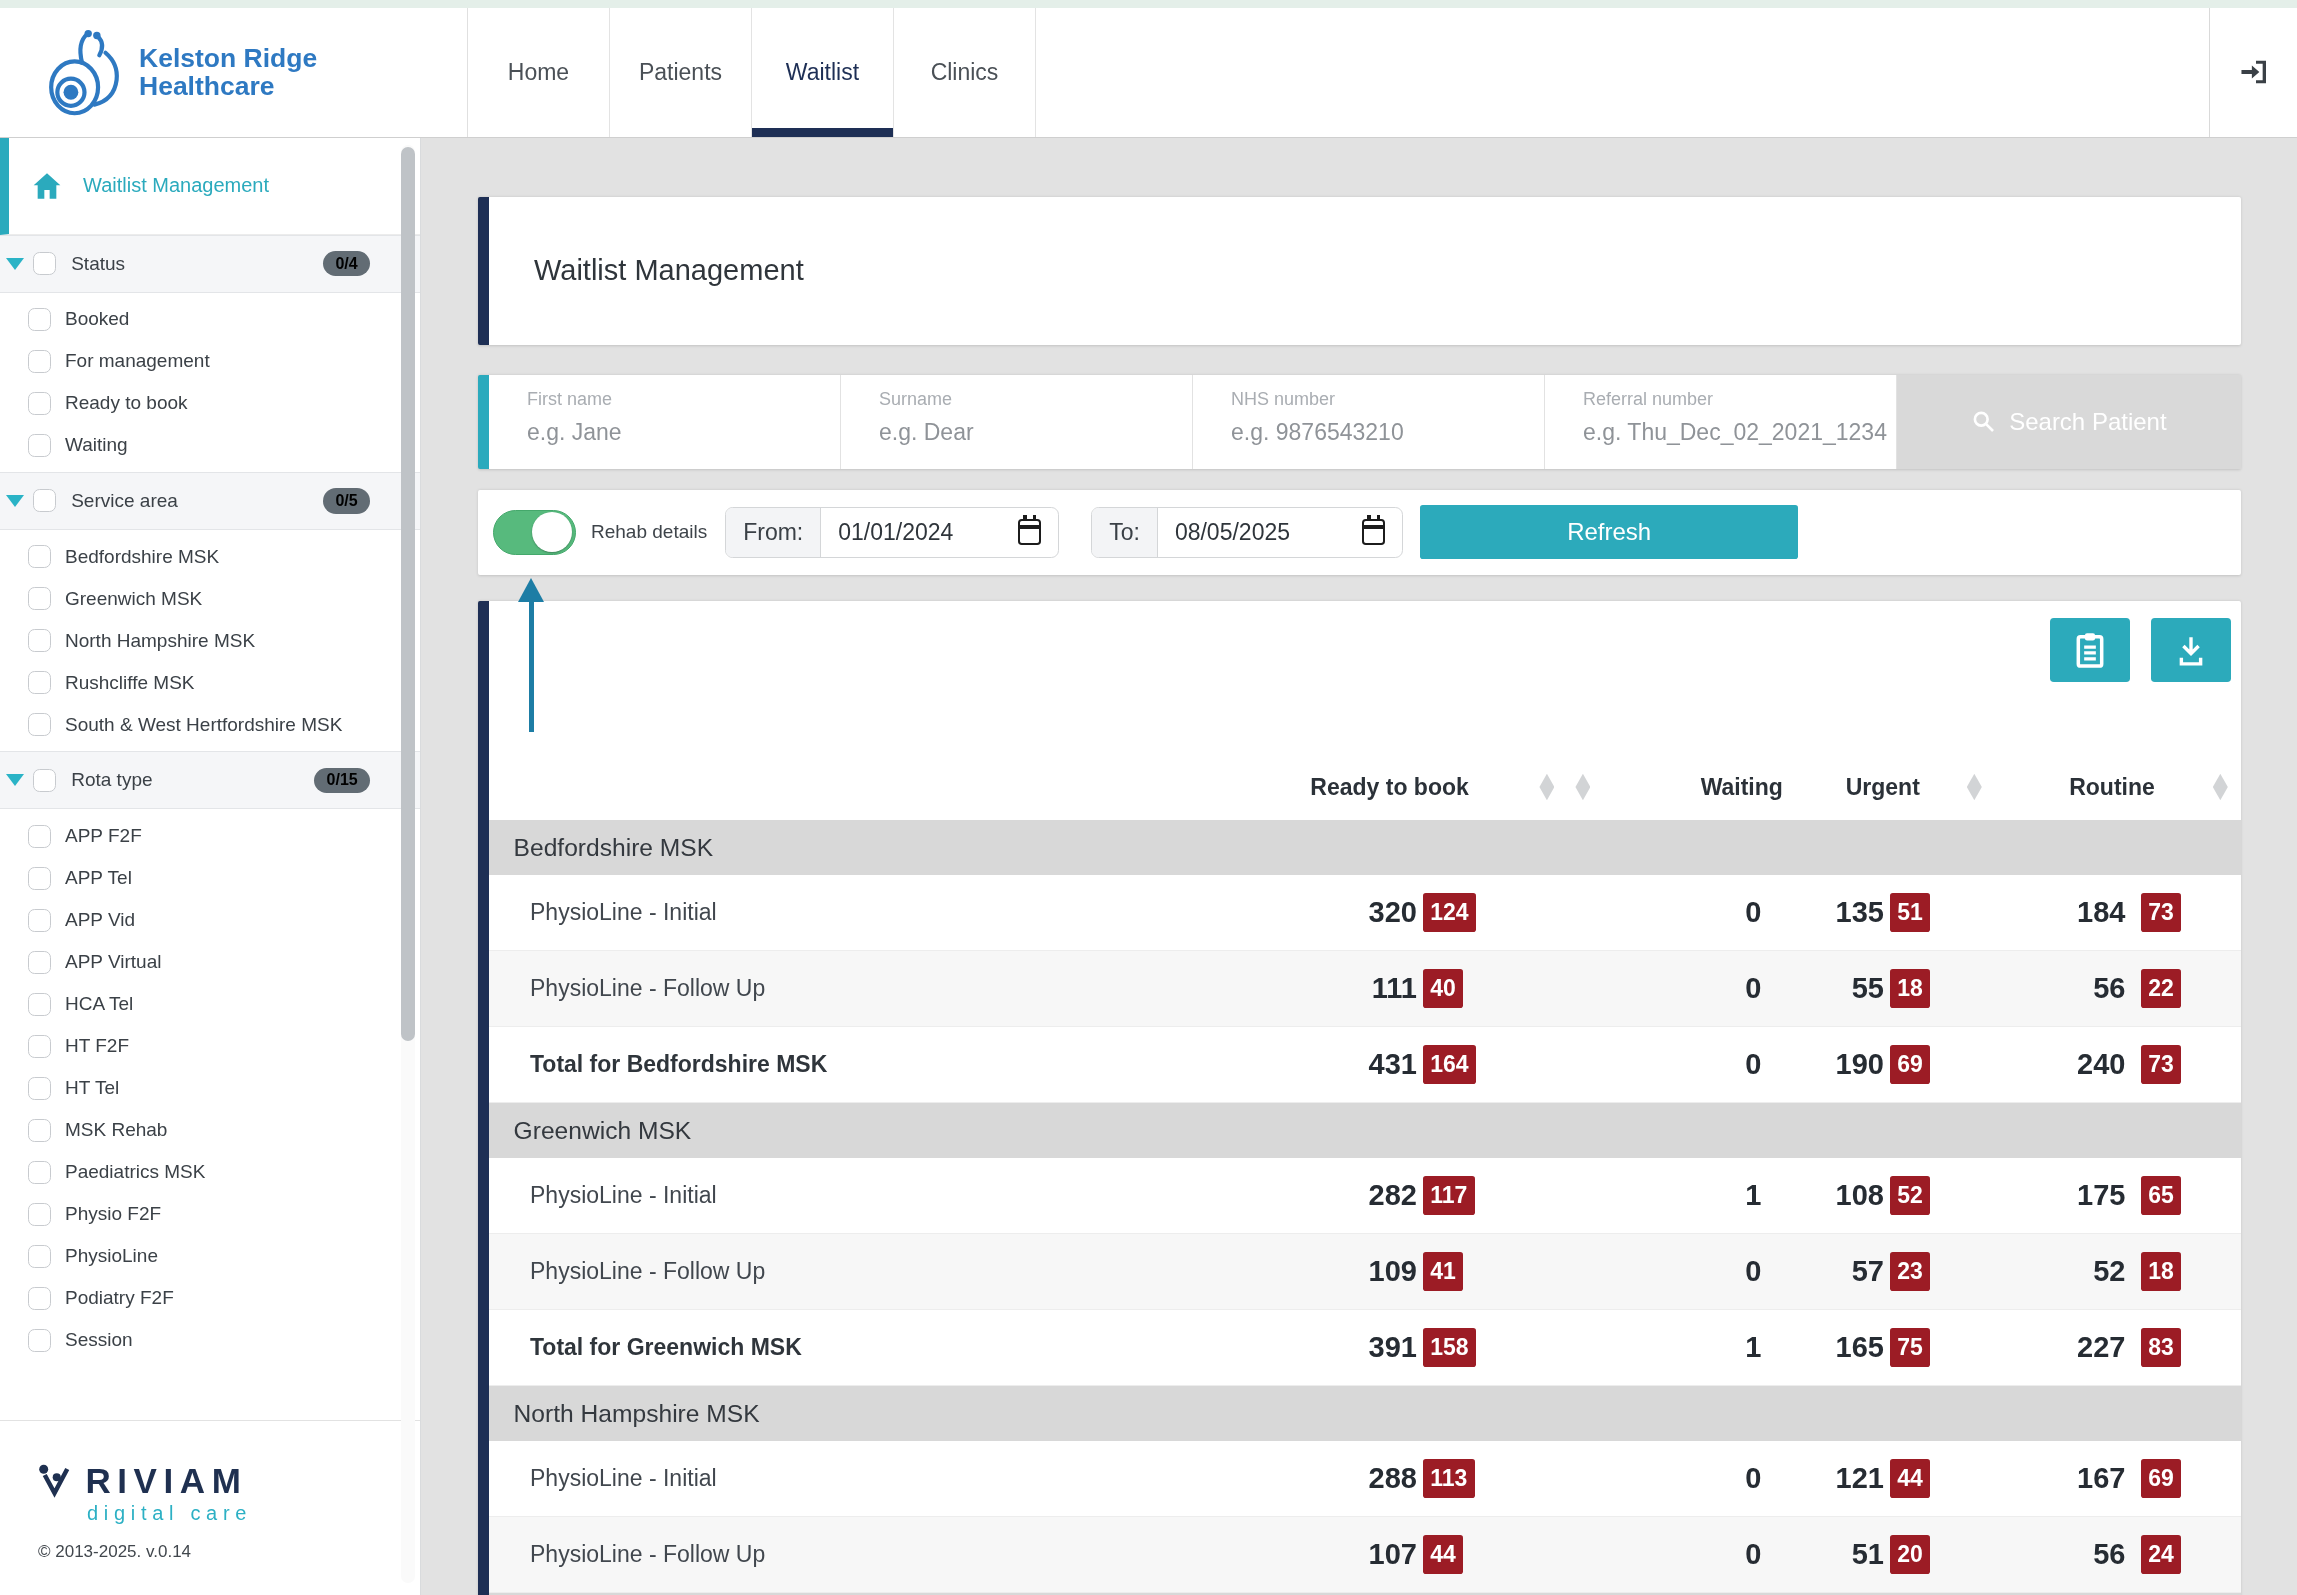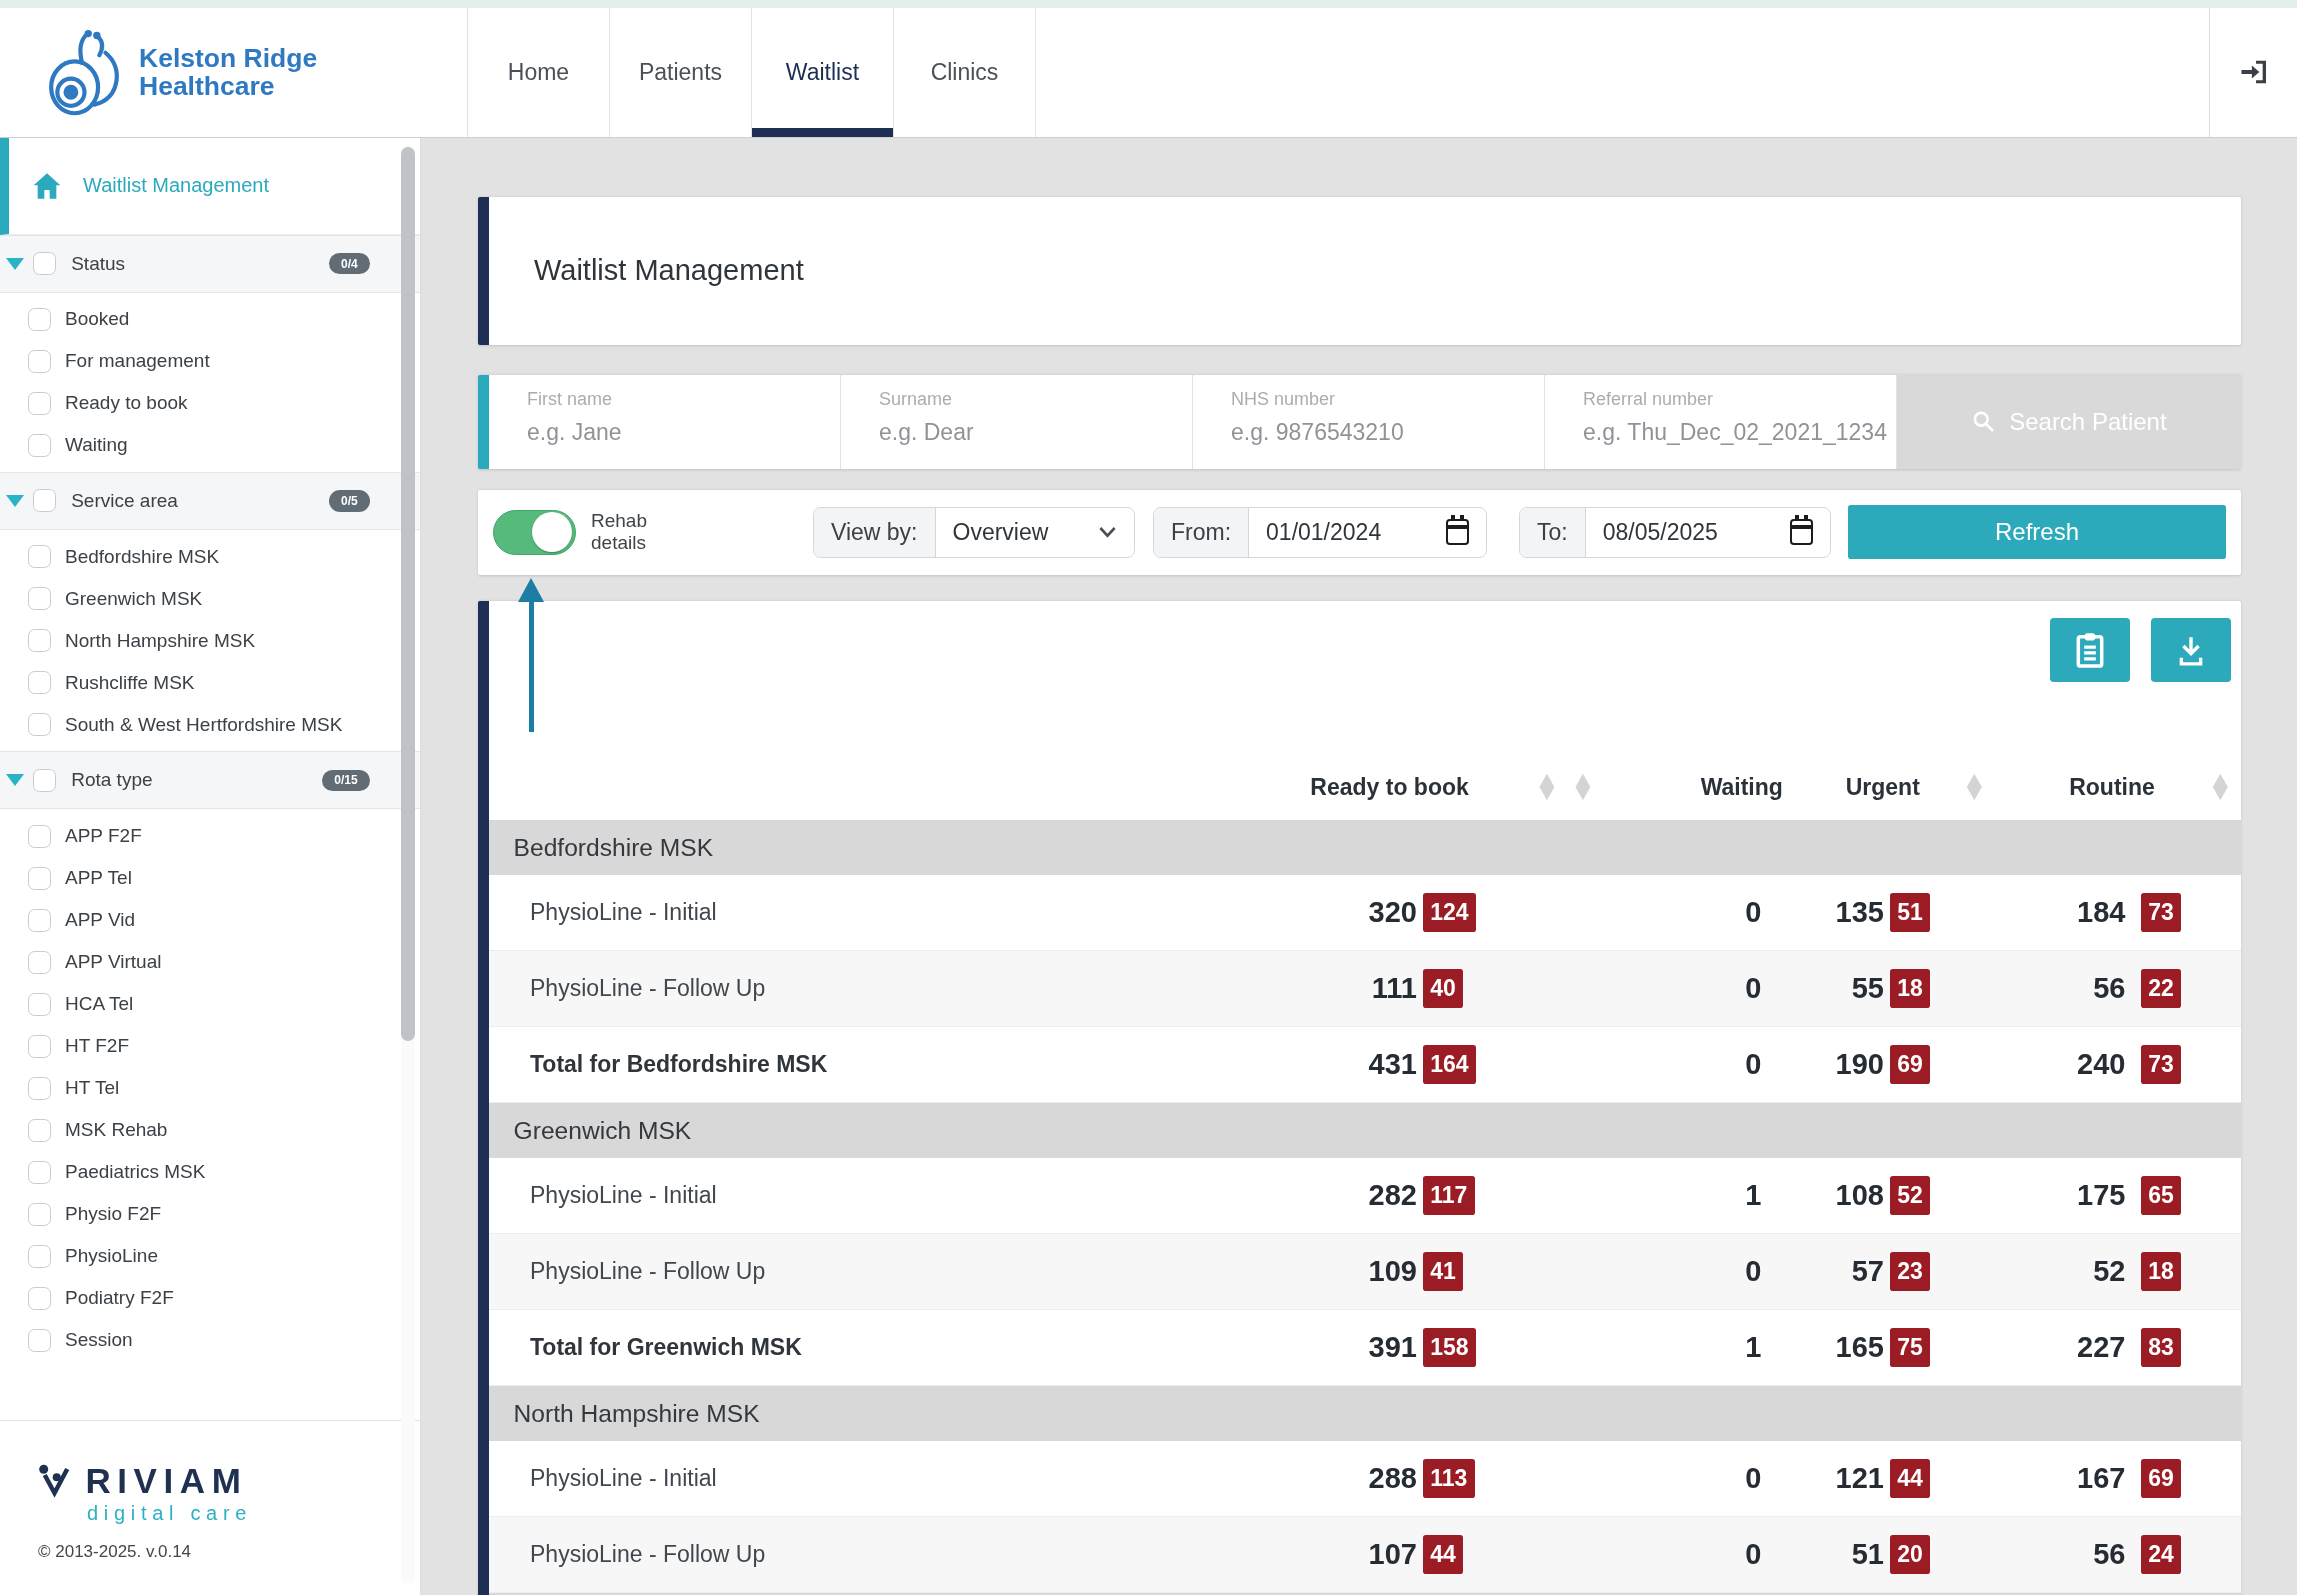--- a/index.html
+++ b/index.html
@@ -37,21 +37,21 @@
   .side-home span { font-size:20px; color:#2baabd; }
   .side-section { height:58px; background:#f5f6f8; border-top:0.9px solid #e3e5e8;
                   border-bottom:0.9px solid #e3e5e8; display:flex; align-items:center;
                   padding:0 50px 0 5.7px; cursor:pointer; }
   .tri { width:0; height:0; border-left:9.5px solid transparent; border-right:9.5px solid transparent;
          border-top:12.3px solid #2ab3c6; flex:0 0 auto; }
   .cbx { width:23px; height:23px; border:1.9px solid #c8cbcf; border-radius:6.6px;
          background:#fff; flex:0 0 auto; }
   .side-section .cbx { margin-left:9.5px; }
   .side-section .slabel { font-size:19px; color:#3b4147; margin-left:15px; }
-  .pill { margin-left:auto; background:#626c74; color:#ffffff; font-size:12px; font-weight:bold;
+  .pill { margin-left:auto; background:#626c74; color:#000000; font-size:16px; font-weight:bold;
           padding:3.8px 12.3px; border-radius:945px; }
   .side-items { padding-top:5.7px; padding-bottom:5.7px; }
   .side-item { height:42px; display:flex; align-items:center; padding-left:28px; cursor:pointer; }
   .side-item .ilabel { font-size:19px; color:#3b4147; margin-left:14px; }
   .side-footer { position:absolute; left:0; bottom:0; width:100%; height:176px;
                  border-top:0.9px solid #e2e2e2; background:#fff; padding-left:38px; }
   .riviam-row { display:flex; align-items:center; gap:11.4px; margin-top:40px; }
   .riviam-word { font-size:35px; font-weight:bold; color:#1f3050; letter-spacing:6.6px; }
   .riviam-sub { font-size:20px; color:#2cb0c4; letter-spacing:5.7px; margin-left:49px; margin-top:1.9px; }
   .copyright { font-size:17px; color:#41474d; margin-top:17px; }
@@ -347,29 +347,20 @@
           <span>Search Patient</span>
         </button>
       </section>
 
       <section class="card card-controls">
         <div class="toggle on" id="show-details-toggle">
           <div class="knob"></div>
         </div>
         <span class="toggle-label">Rehab details</span>
 
-        <div class="group-ctrl viewby">
-          <div class="seg-label">View by:</div>
-          <div class="seg-value">
-            <span>Overview</span>
-            <svg class="chev" viewBox="0 0 16 10">
-              <path d="M2 1.5l6 6.5 6-6.5" stroke="#4a5056" stroke-width="2.2" fill="none"></path>
-            </svg>
-          </div>
-        </div>
 
         <div class="group-ctrl fromgrp">
           <div class="seg-label">From:</div>
           <div class="seg-value">
             <span>01/01/2024</span>
             <span class="cal">
                 <span class="calbar"></span>
               </span>
           </div>
         </div>

